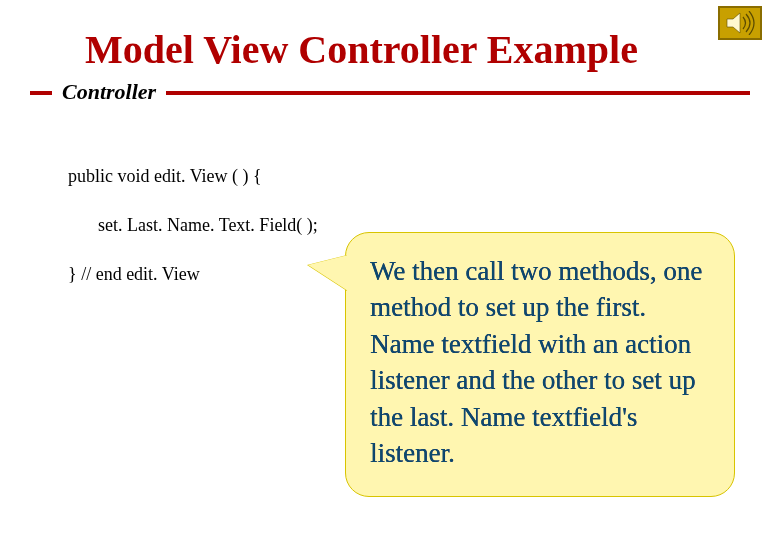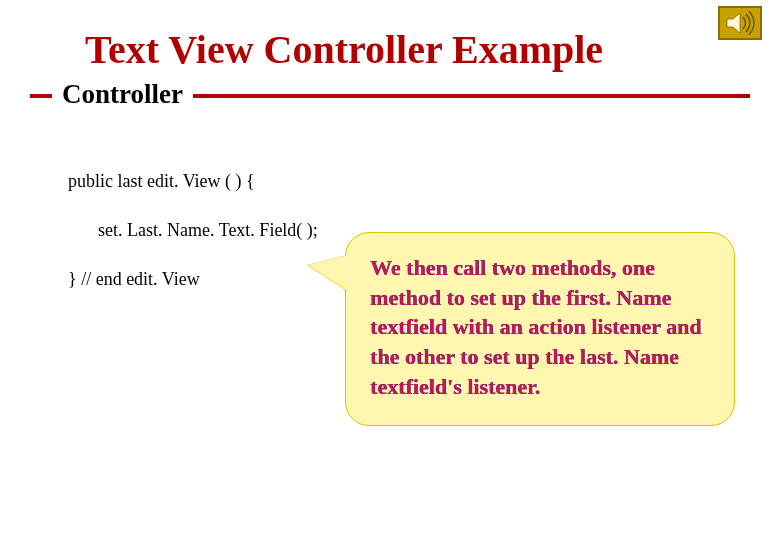--- a/index.html
+++ b/index.html
@@ -38,22 +38,23 @@
     padding-left: 30px;
     padding-right: 30px;
   }
   .rule-line {
     height: 4px;
     background: #b00000;
     flex: 0 0 auto;
   }
   .rule-left { width: 22px; }
   .subtitle {
+    font-style: italic;
     font-weight: bold;
-    font-size: 27px;
+    font-size: 22px;
     color: #000;
     padding: 0 10px 2px 10px;
   }
   .rule-right { flex: 1; }
   .content-area {
     padding: 56px 30px 0 68px;
     position: relative;
   }
   .code-block {
     font-family: "Times New Roman", Times, serif;
@@ -79,50 +80,50 @@
     top: 22px;
     left: -38px;
     width: 0;
     height: 0;
     border-top: 10px solid transparent;
     border-bottom: 26px solid transparent;
     border-right: 40px solid #fff6b0;
     filter: drop-shadow(-1px 0 0 #d8c400);
   }
   .callout-text {
-    font-size: 22px;
-    font-weight: bold;
-    color: #be185d;
+    font-size: 27px;
+    font-weight: normal;
+    color: #0c4a6e;
     line-height: 1.35;
     text-shadow: 0.3px 0 0 #1a1a66;
   }
 </style>
 </head>
 <body>
 
 <div class="sound-badge">
   <svg viewBox="0 0 30 24">
     <polygon points="2,8 8,8 15,2 15,22 8,16 2,16" fill="#fff8d0" stroke="#5a4a00" stroke-width="0.6"></polygon>
     <path d="M18 6 Q23 12 18 18" fill="none" stroke="#5a4a00" stroke-width="1.2"></path>
     <path d="M21 3 Q29 12 21 21" fill="none" stroke="#5a4a00" stroke-width="1.2"></path>
     <path d="M24 0 Q34 12 24 24" fill="none" stroke="#5a4a00" stroke-width="1.2"></path>
   </svg>
 </div>
 
-<h1 class="slide-title">Text View Controller Example</h1>
+<h1 class="slide-title">Model View Controller Example</h1>
 
 <div class="rule-row">
   <div class="rule-line rule-left"></div>
   <div class="subtitle">Controller</div>
   <div class="rule-line rule-right"></div>
 </div>
 
 <div class="content-area">
   <div class="code-block">
-    <div>public last edit. View ( ) {</div>
+    <div>public void edit. View ( ) {</div>
     <div class="gap"></div>
     <div class="indent-1">set. Last. Name. Text. Field( );</div>
     <div class="gap"></div>
     <div>}  // end edit. View</div>
   </div>
 </div>
 
 <div class="callout">
   <div class="callout-text">We then call two methods, one method to set up the first. Name textfield with an action listener and the other to set up the last. Name textfield's listener.</div>
 </div>

